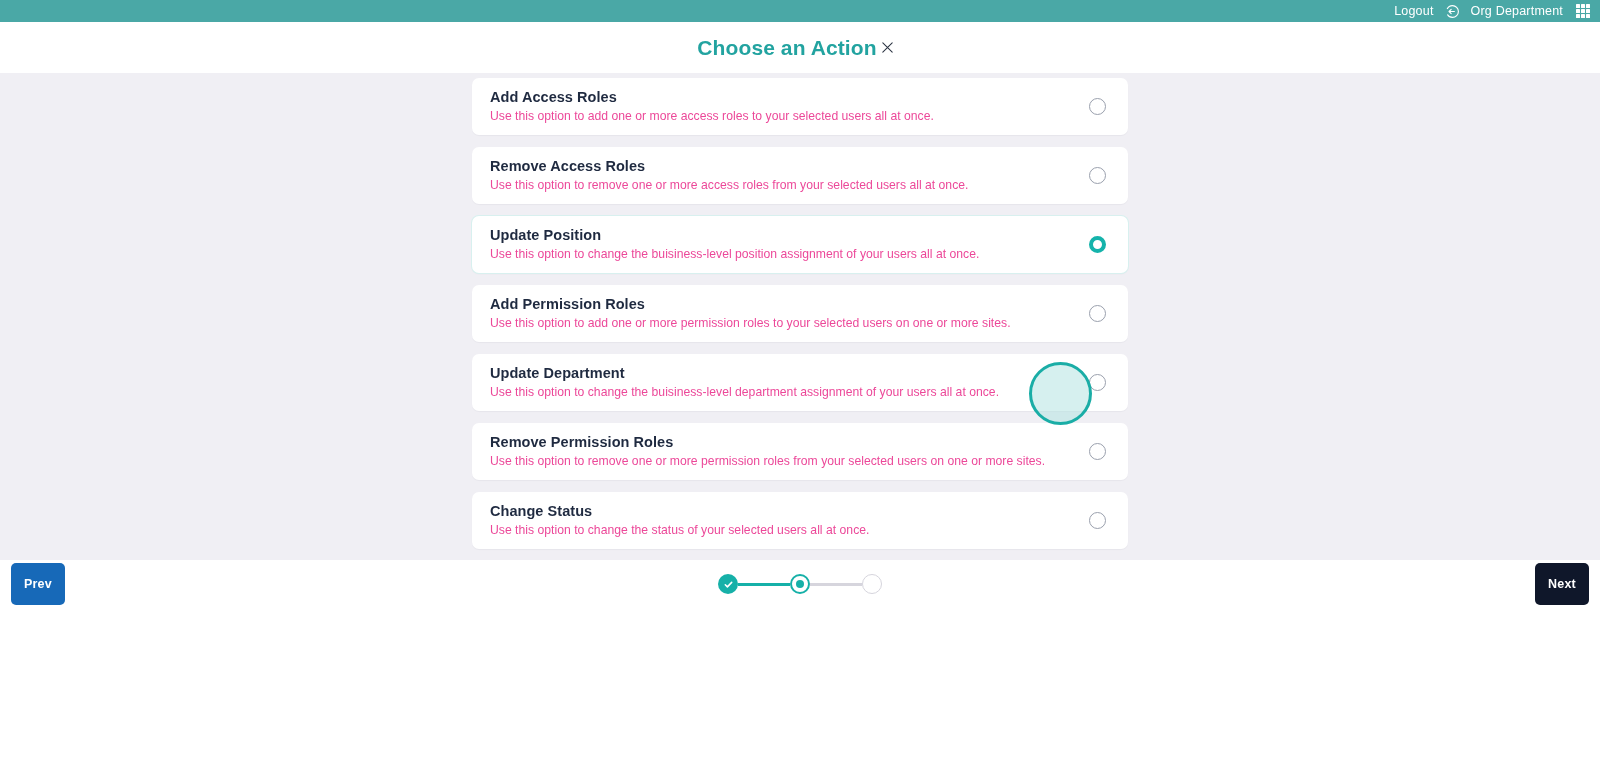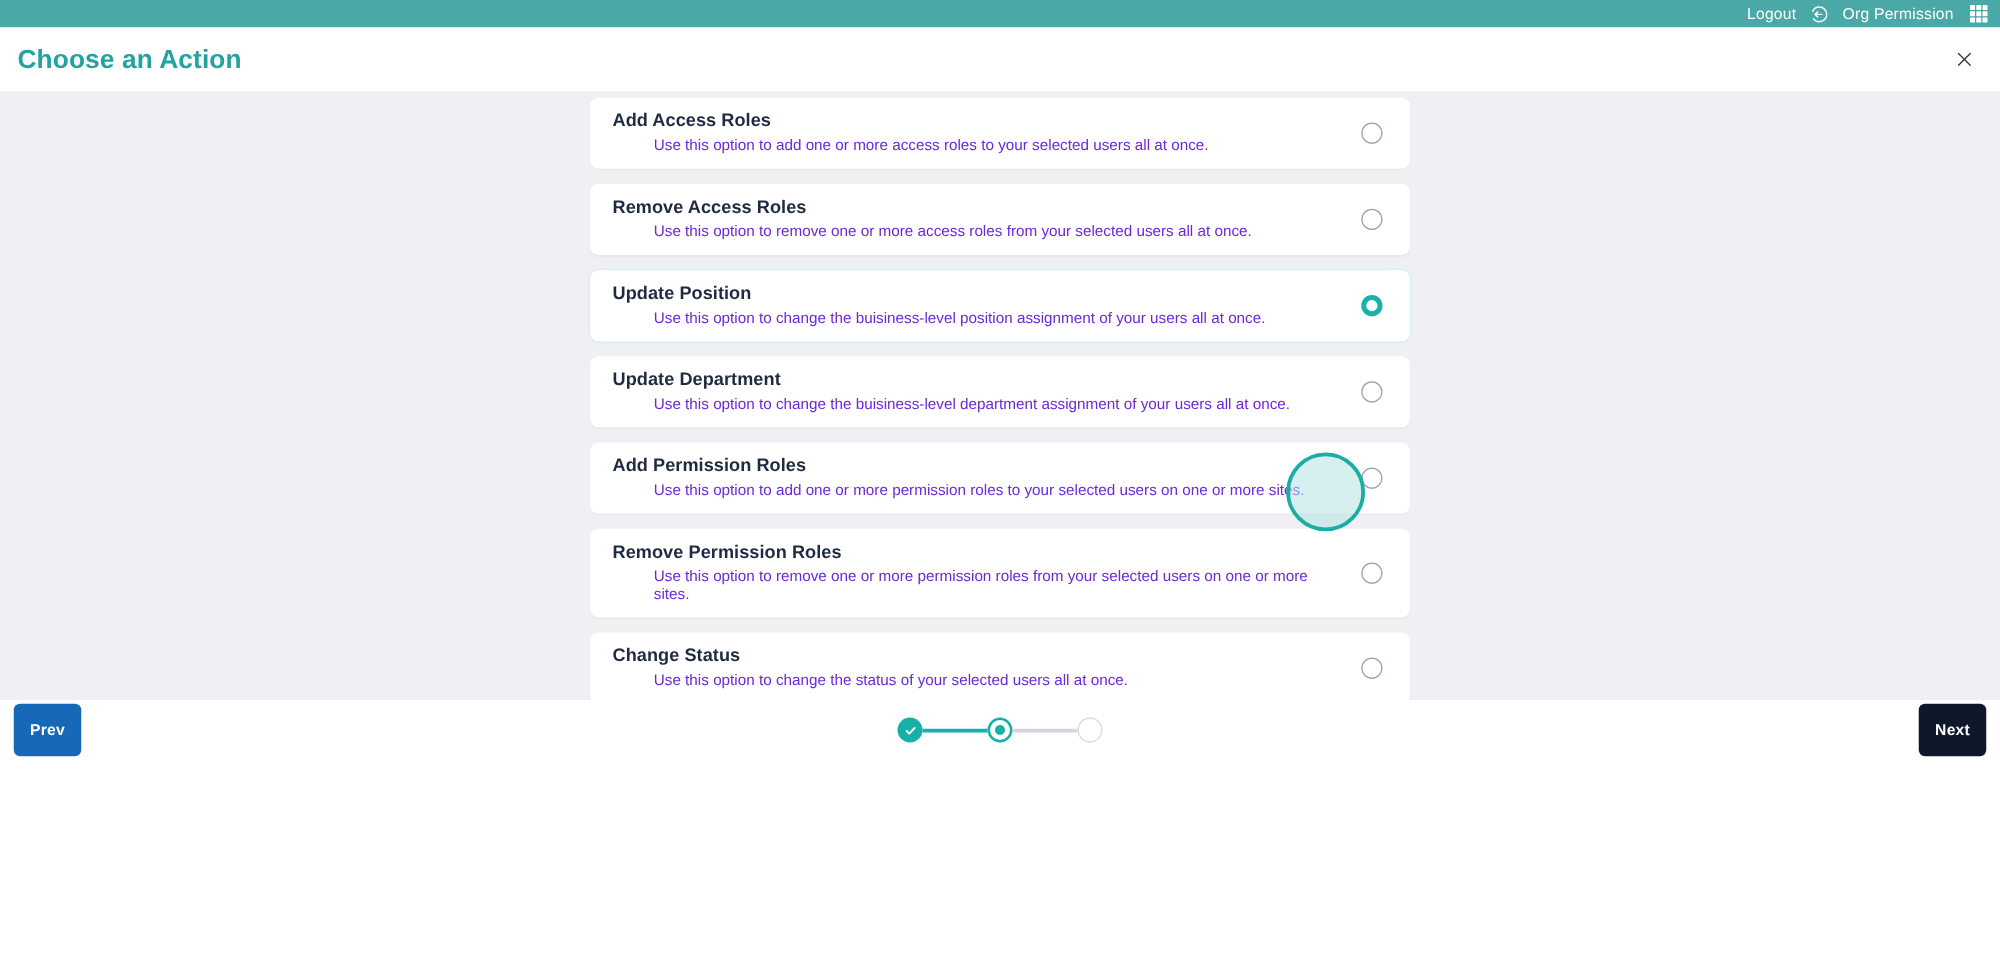--- a/index.html
+++ b/index.html
@@ -44,21 +44,21 @@
     margin-left: 2px;
   }
   .grid-icon i { background: #ffffff; display: block; border-radius: .5px; }
 
   
   .header {
     height: 51px;
     background: #ffffff;
     display: flex;
     align-items: center;
-    justify-content: space-between;
+    justify-content: center;
     padding: 0 18px 0 14px;
     flex: 0 0 51px;
   }
   .page-title {
     color: #22a3a0;
     font-size: 21px;
     font-weight: bold;
     letter-spacing: .1px;
   }
   .close-icon {
@@ -99,23 +99,22 @@
   }
   .opt-text { display: flex; flex-direction: column; gap: 4px; }
   .opt-title {
     font-size: 14.5px;
     font-weight: bold;
     color: #1f2a40;
     letter-spacing: .05px;
   }
   .opt-desc {
     font-size: 12.2px;
-    color: #6d28d9;
+    color: #ec4899;
     letter-spacing: .01px;
-    margin-left: 33px;
   }
   .radio {
     width: 17px; height: 17px;
     border-radius: 50%;
     border: 1.4px solid #9aa0ad;
     background: #ffffff;
     flex: 0 0 17px;
     position: relative;
     cursor: pointer;
   }
@@ -194,21 +193,21 @@
 <div class="app">
 
   <div class="topbar">
     <span class="topbar-link">Logout</span>
     <span class="logout-icon">
       <svg width="15" height="15" viewBox="0 0 16 16" fill="none">
         <circle cx="8" cy="8" r="6.3" stroke="#ffffff" stroke-width="1.2" stroke-dasharray="30 6" stroke-dashoffset="14"></circle>
         <path d="M10 8H4.6M6.6 5.8 4.3 8l2.3 2.2" stroke="#ffffff" stroke-width="1.2" stroke-linecap="round" stroke-linejoin="round"></path>
       </svg>
     </span>
-    <span class="topbar-link">Org Permission</span>
+    <span class="topbar-link">Org Department</span>
     <span class="grid-icon">
       <i></i>
         <i></i>
         <i></i>
         <i></i>
         <i></i>
         <i></i>
         <i></i>
         <i></i>
         <i></i>
@@ -242,29 +241,29 @@
         </div>
         <div class="option-card selected">
           <div class="opt-text">
             <div class="opt-title">Update Position</div>
             <div class="opt-desc">Use this option to change the buisiness-level position assignment of your users all at once.</div>
           </div>
           <div class="radio checked"></div>
         </div>
         <div class="option-card">
           <div class="opt-text">
+            <div class="opt-title">Add Permission Roles</div>
+            <div class="opt-desc">Use this option to add one or more permission roles to your selected users on one or more sites.</div>
+          </div>
+          <div class="radio"></div>
+        </div>
+        <div class="option-card">
+          <div class="opt-text">
             <div class="opt-title">Update Department</div>
             <div class="opt-desc">Use this option to change the buisiness-level department assignment of your users all at once.</div>
-          </div>
-          <div class="radio"></div>
-        </div>
-        <div class="option-card">
-          <div class="opt-text">
-            <div class="opt-title">Add Permission Roles</div>
-            <div class="opt-desc">Use this option to add one or more permission roles to your selected users on one or more sites.</div>
           </div>
           <div class="radio"></div>
         </div>
         <div class="option-card">
           <div class="opt-text">
             <div class="opt-title">Remove Permission Roles</div>
             <div class="opt-desc">Use this option to remove one or more permission roles from your selected users on one or more sites.</div>
           </div>
           <div class="radio"></div>
         </div>

